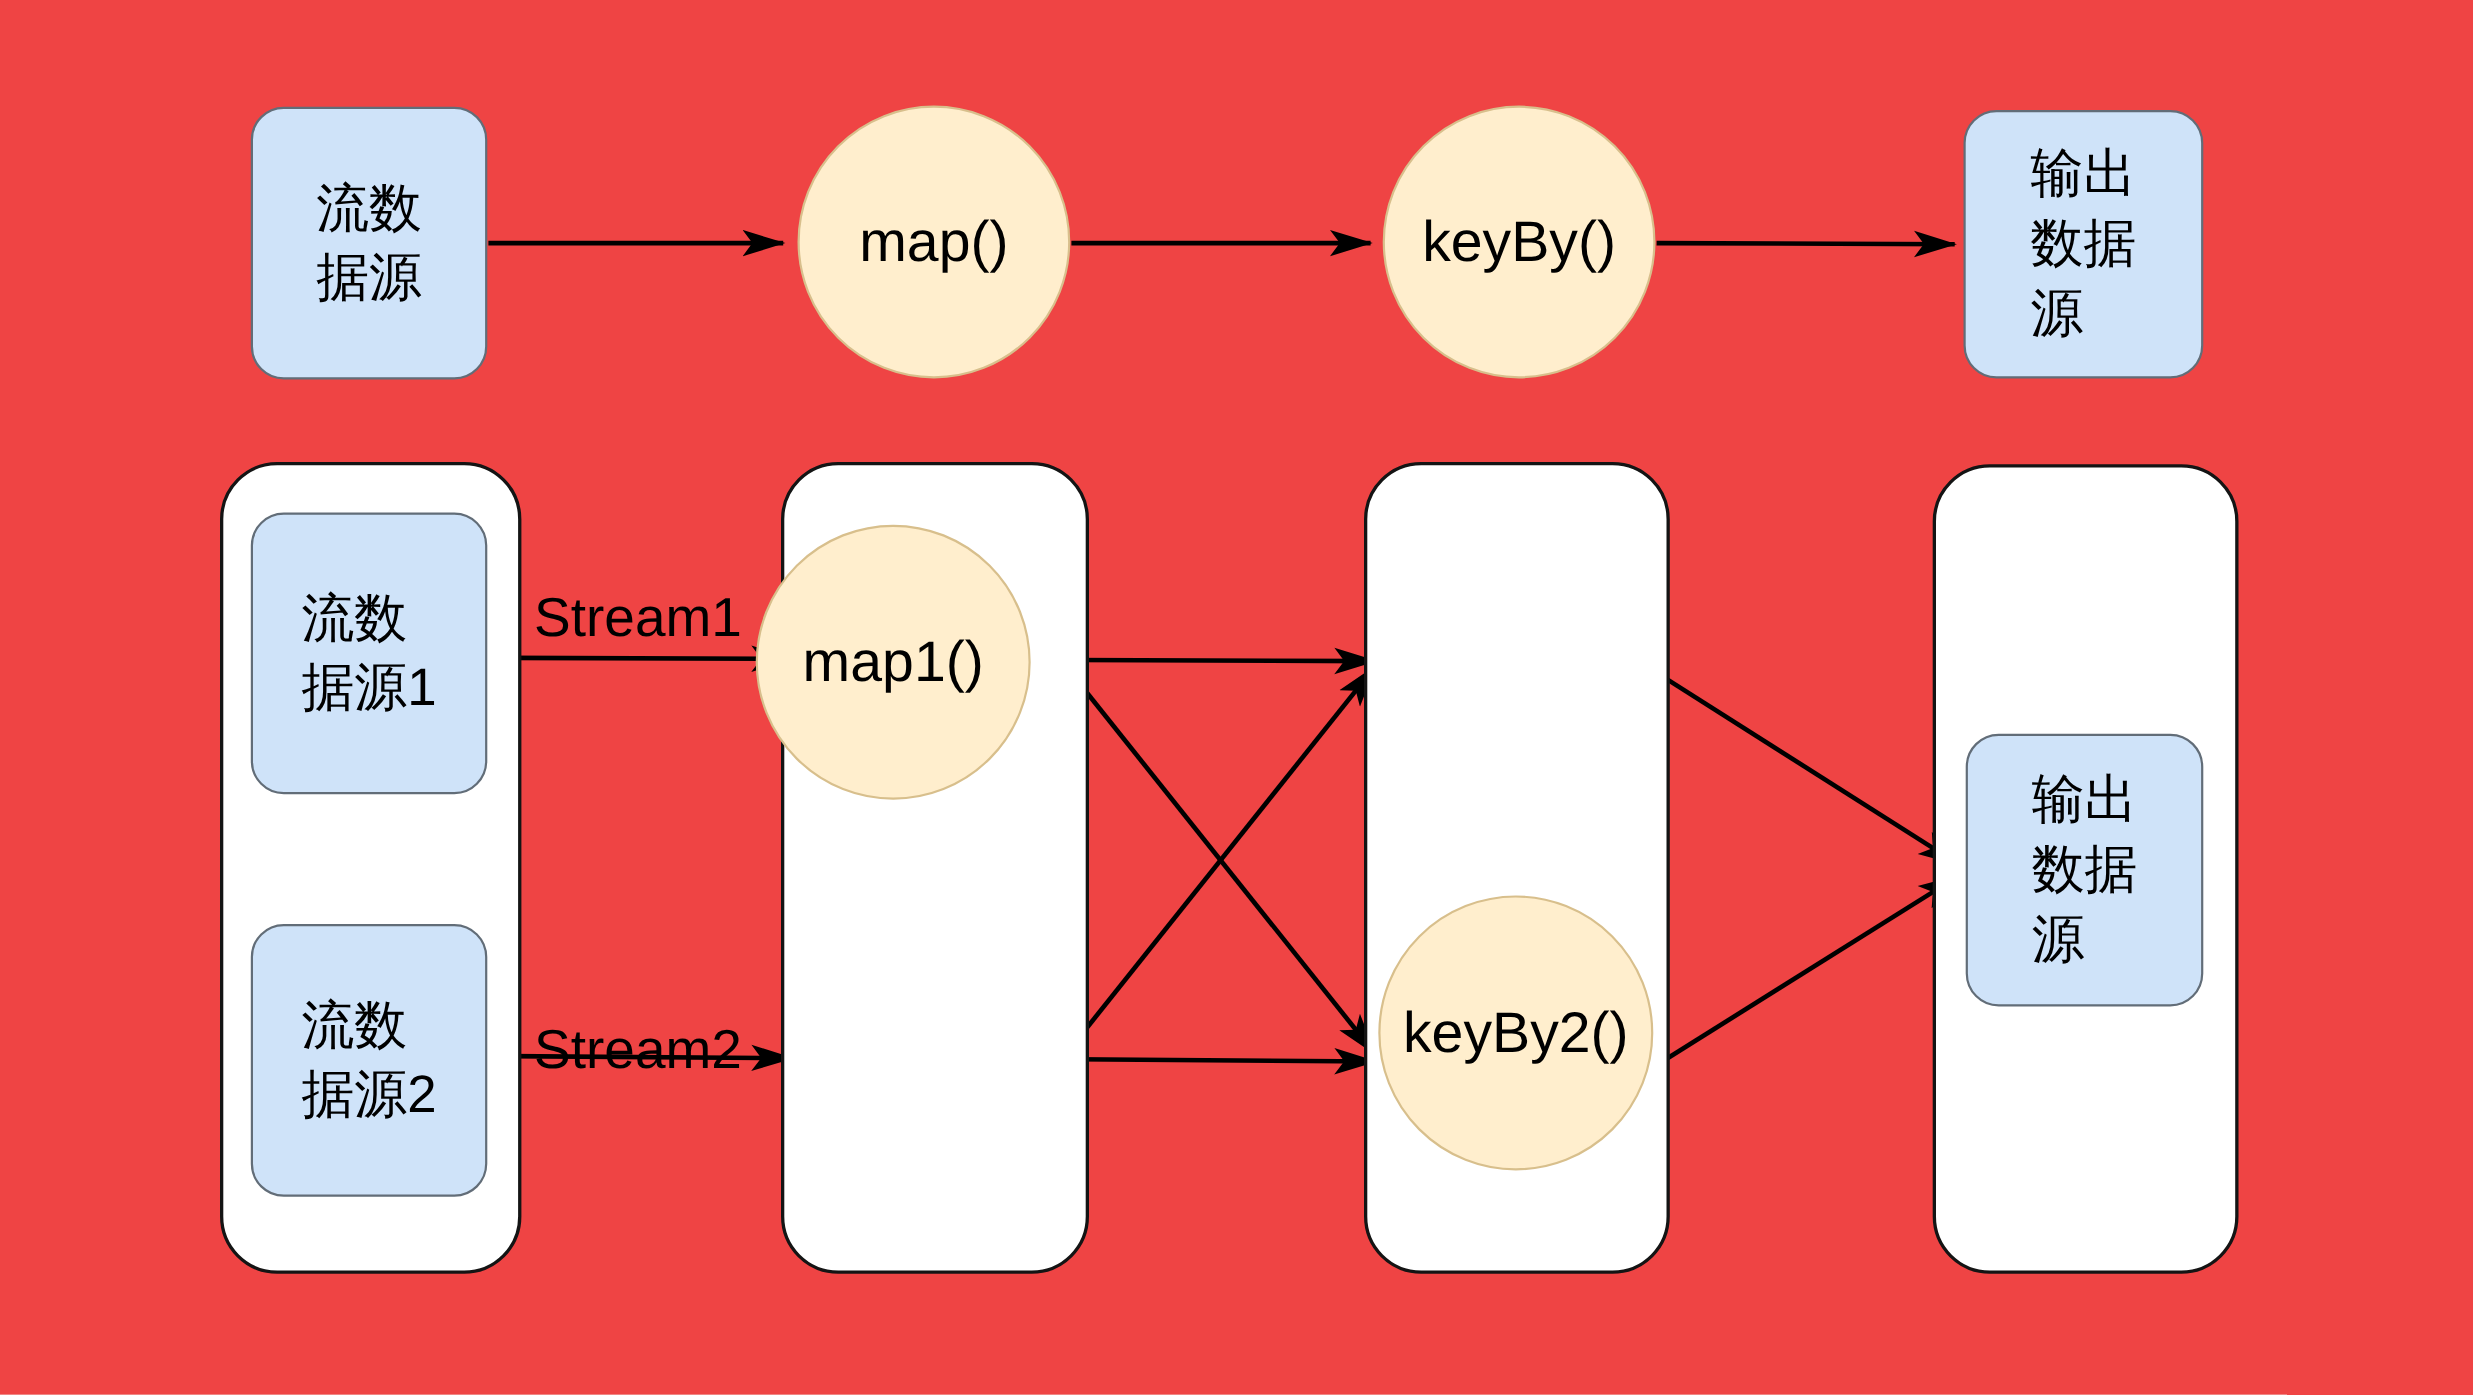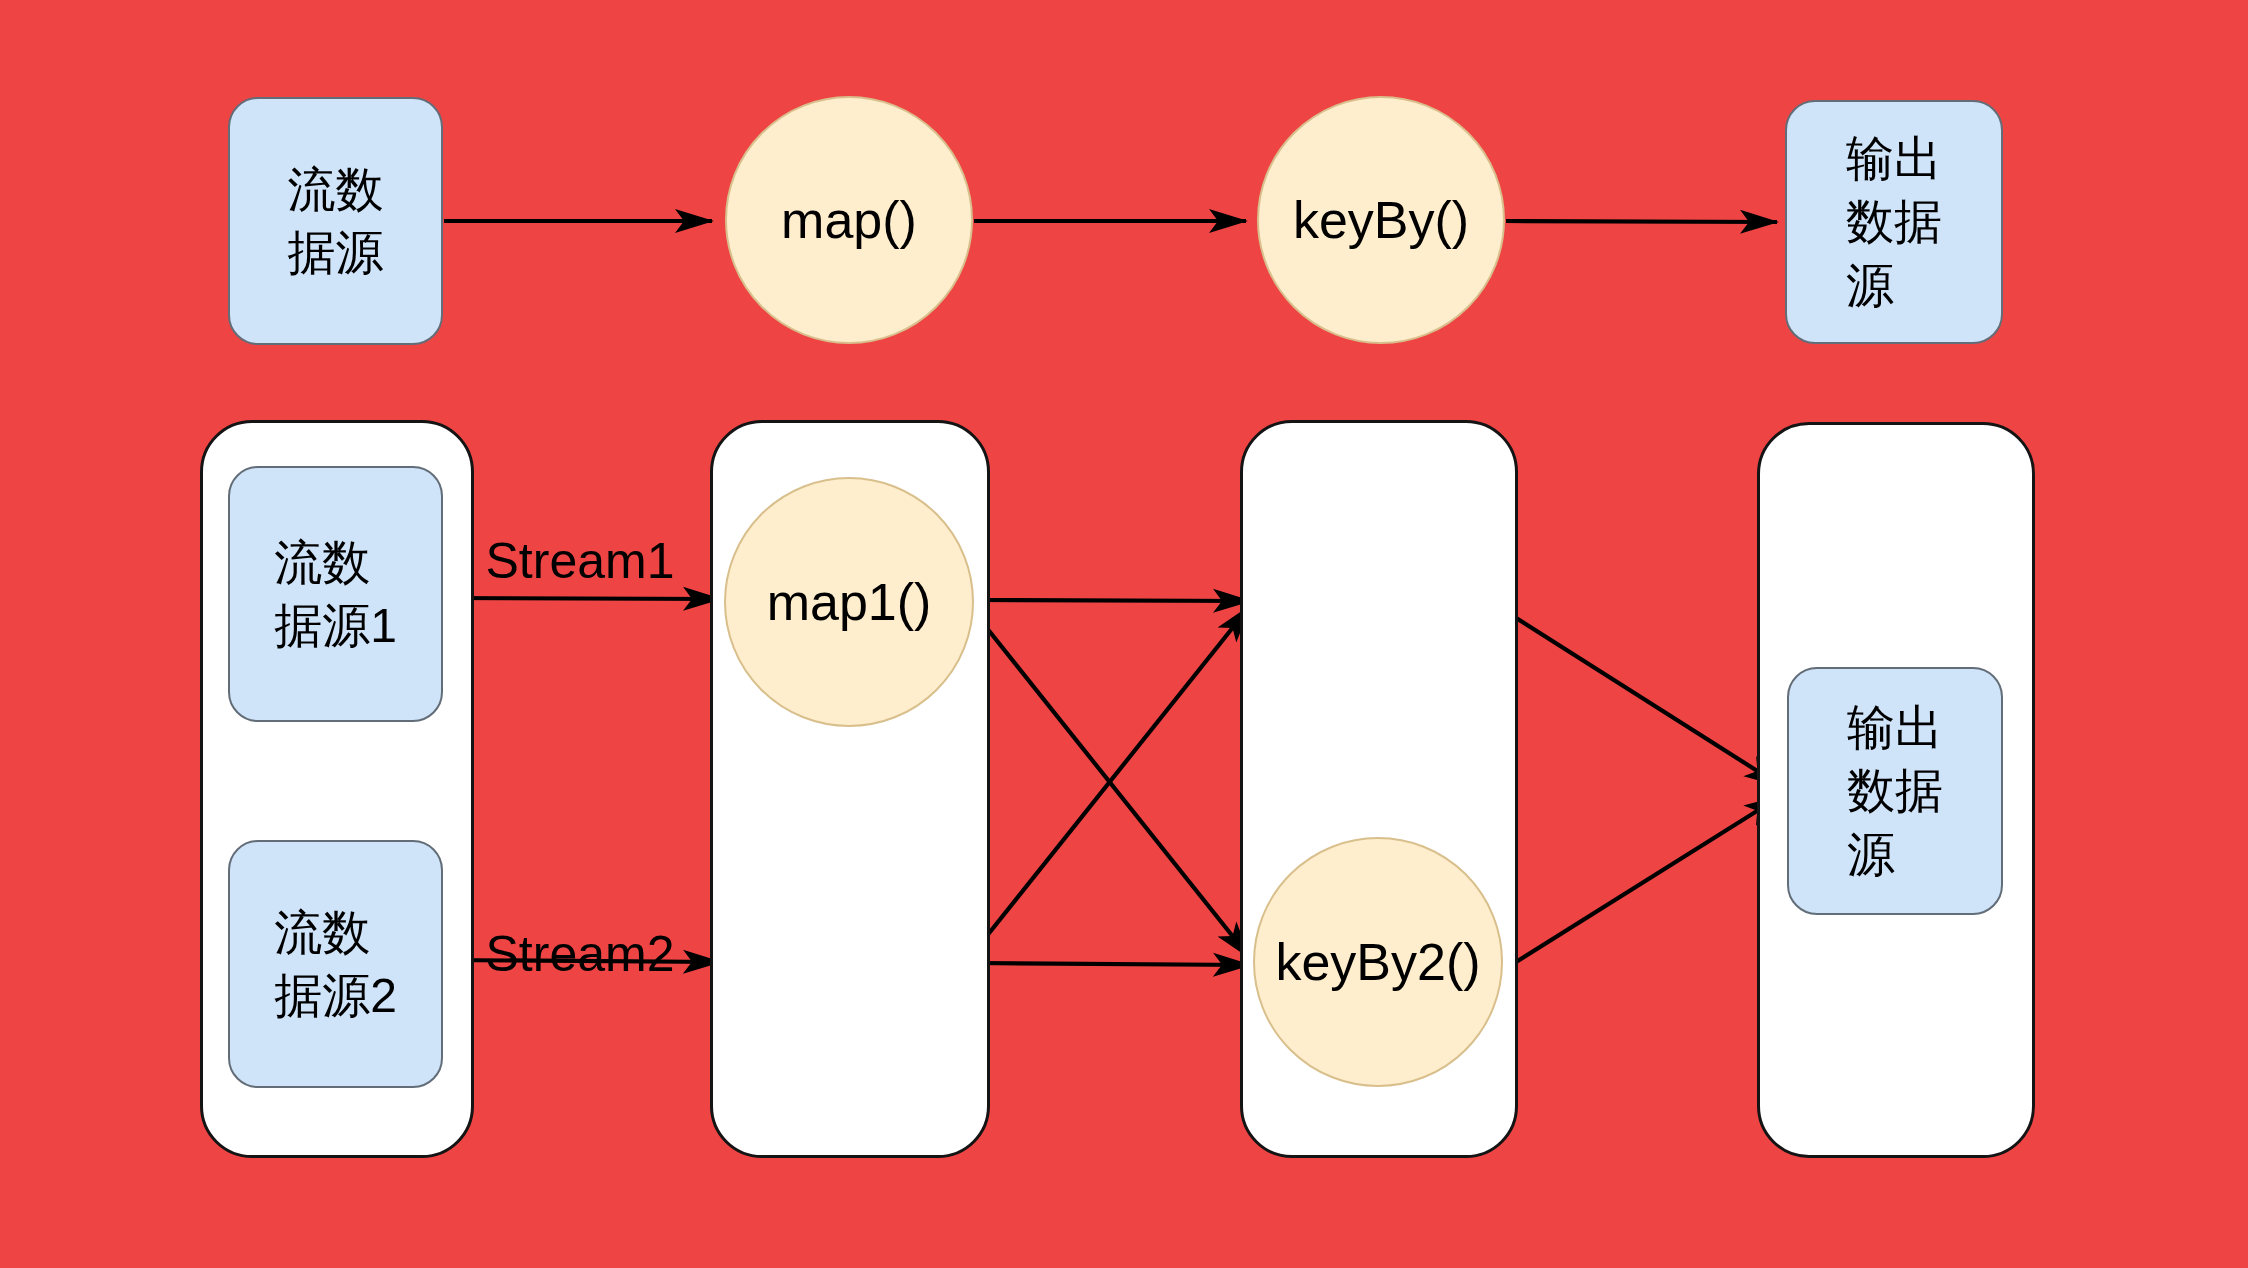--- a/index.html
+++ b/index.html
@@ -132,25 +132,25 @@
 据源1</span>
   </div>
   <div class="blue-node" style="left:228px; top:840px; width:215px; height:248px;">
     <span class="node-label">流数
 据源2</span>
   </div>
 
   <div class="edge-label" style="left:480px; top:532px; width:200px;">Stream1</div>
   <div class="edge-label" style="left:480px; top:925px; width:200px;">Stream2</div>
 
-  <div class="op-circle" style="left:724px; top:477px; width:250px; height:250px;">
+  <div class="op-circle" style="left:687px; top:477px; width:250px; height:250px;">
     <span class="node-label">map1()</span>
   </div>
 
-  <div class="op-circle" style="left:1253px; top:837px; width:250px; height:250px;">
+  <div class="op-circle" style="left:1253px; top:814px; width:250px; height:250px;">
     <span class="node-label">keyBy2()</span>
   </div>
 
   <div class="blue-node" style="left:1787px; top:667px; width:216px; height:248px;">
     <span class="node-label">输出
 数据
 源</span>
   </div>
 
 </div>

